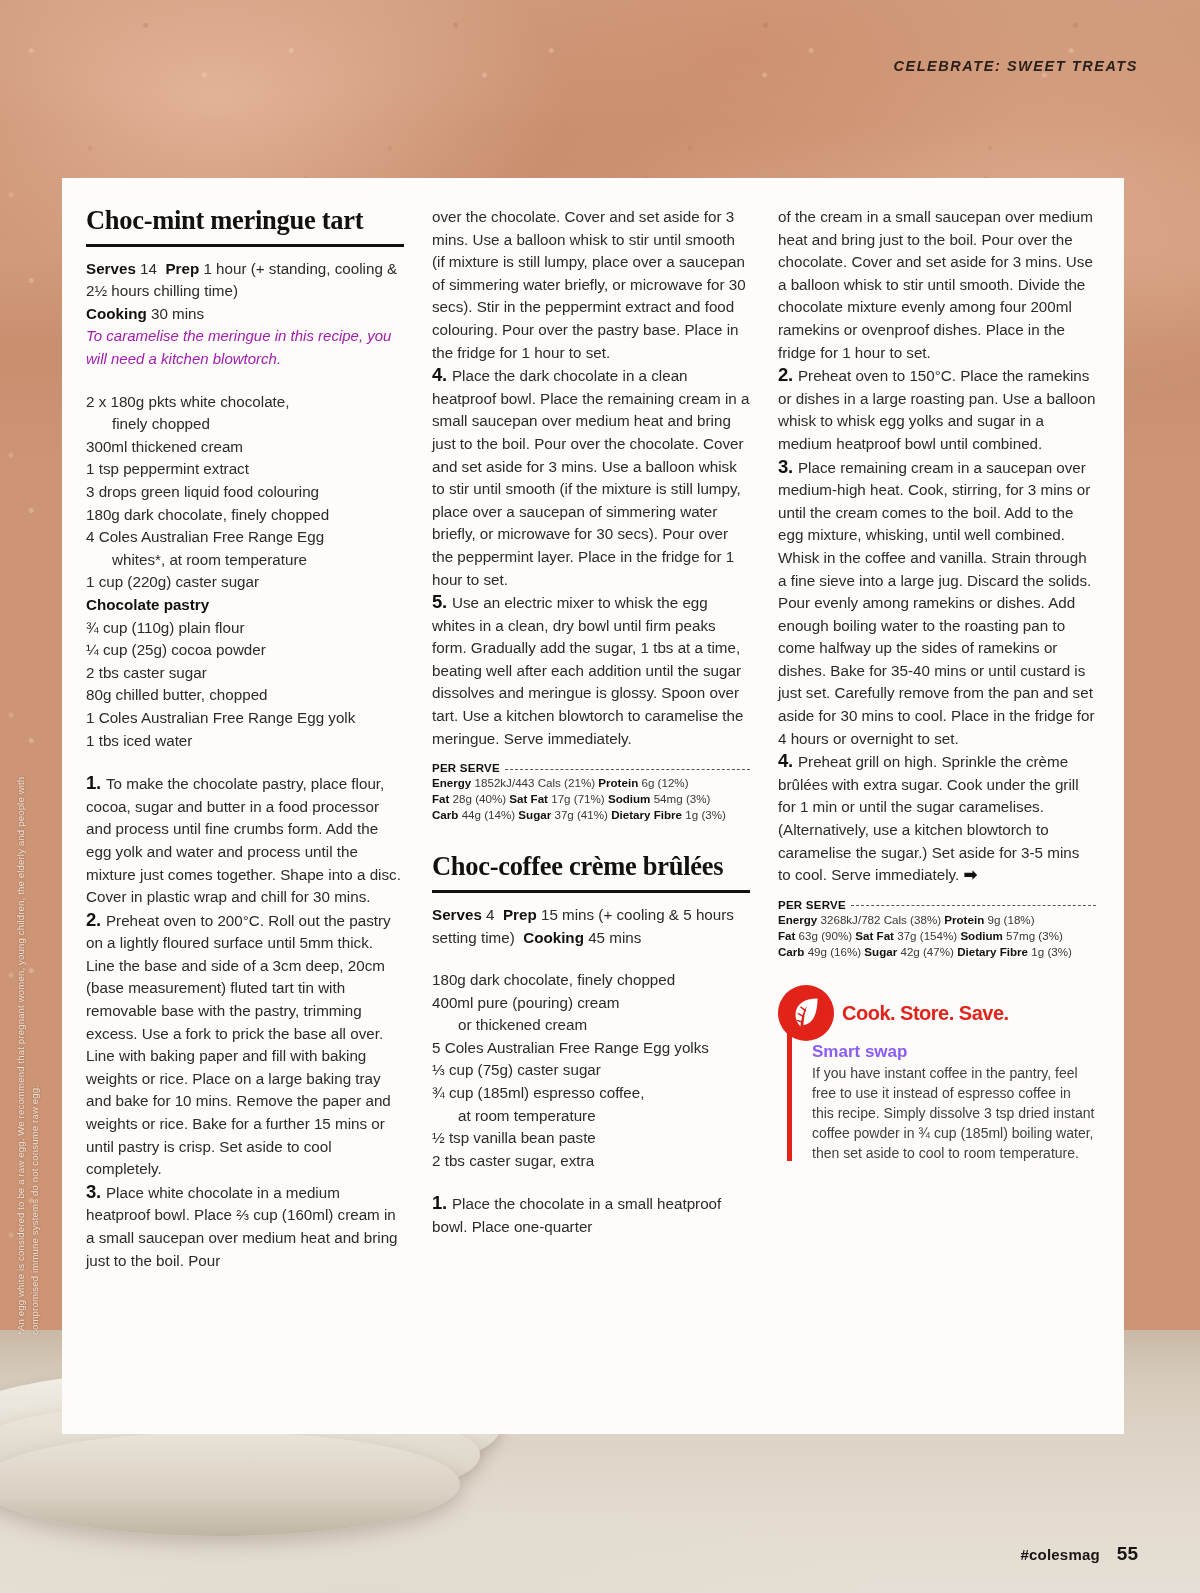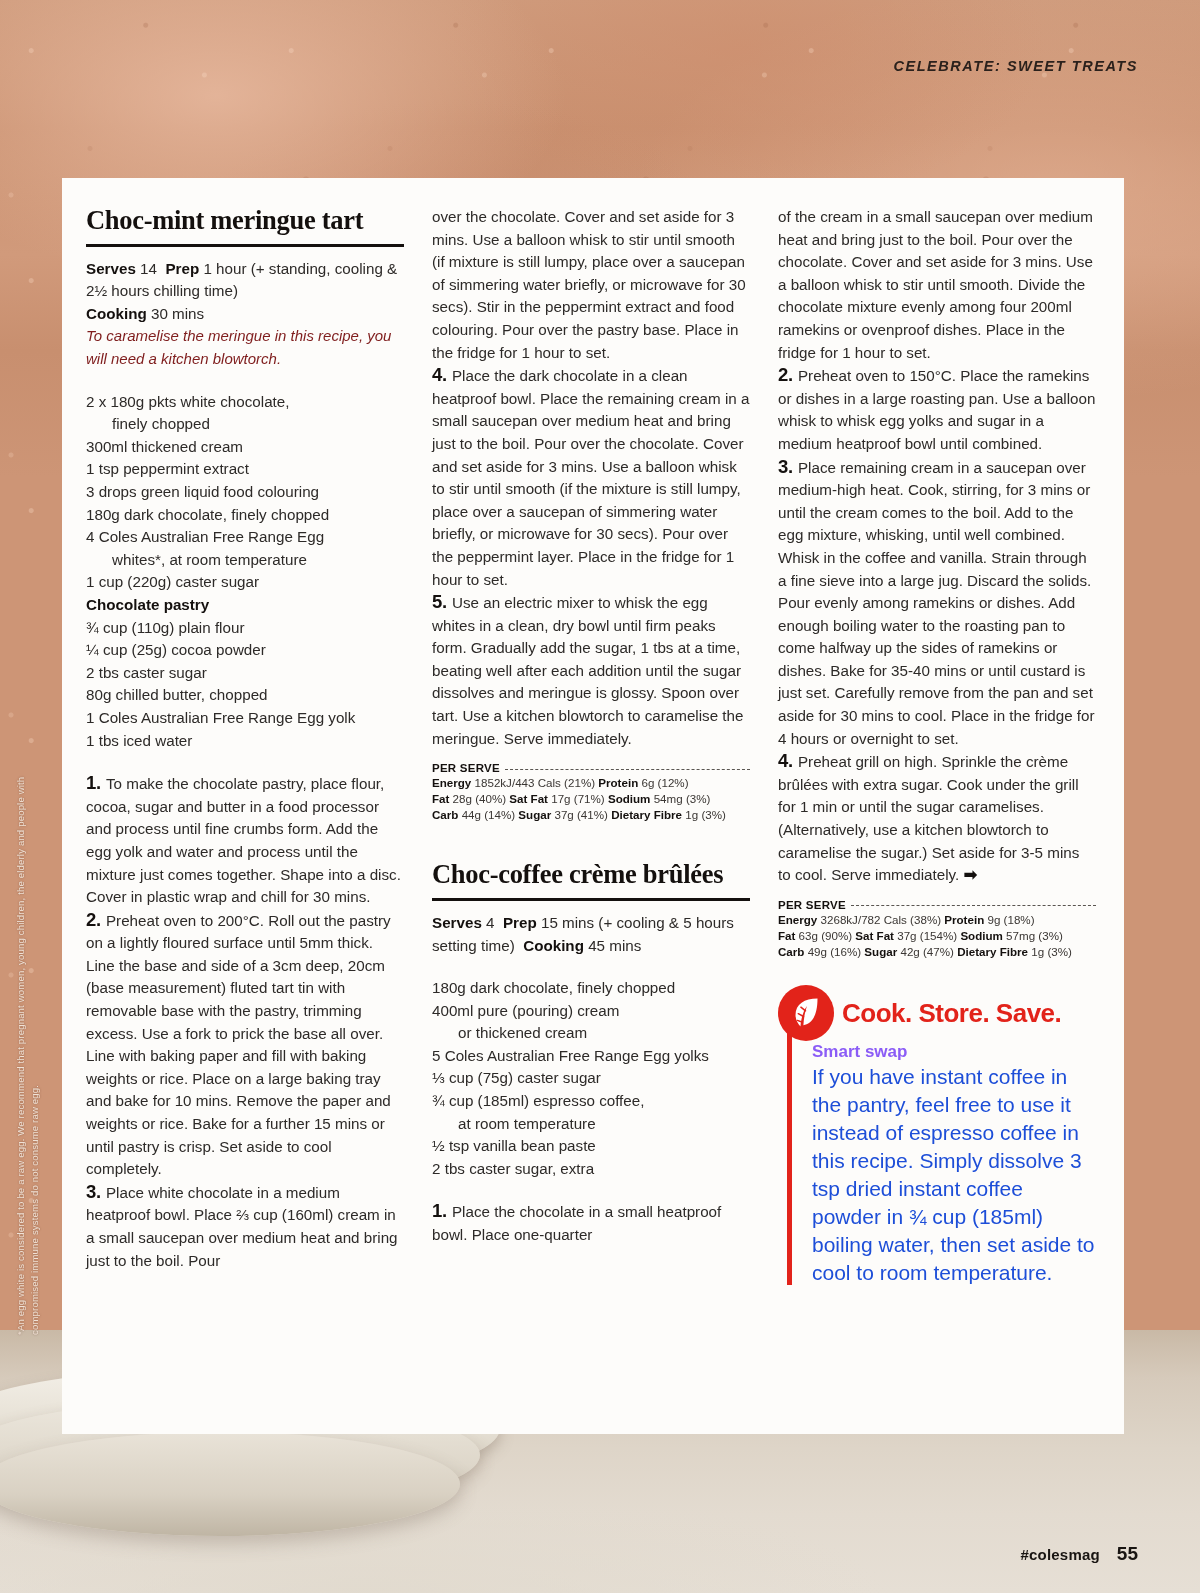--- a/index.html
+++ b/index.html
@@ -139,21 +139,21 @@
   .meta {
     font-size: 15.2px;
     line-height: 22.6px;
     color: #2d2a28;
   }
   .meta b { color: #14100e; font-weight: bold; }
   .meta-italic {
     font-size: 15px;
     line-height: 22.6px;
     font-style: italic;
-    color: #7f1d1d;
+    color: #a21caf;
   }
 
   .ingredients {
     font-size: 15.2px;
     line-height: 22.6px;
     color: #2d2a28;
     margin-top: 20px;
   }
   .ing { text-indent: -13px; padding-left: 13px; }
   .ing.cont { text-indent: 0; padding-left: 26px; }
@@ -220,38 +220,38 @@
     position: absolute;
     left: 0;
     top: 0;
     width: 56px;
     height: 56px;
     border-radius: 50%;
     background: #e2231a;
   }
   .css-badge svg { position: absolute; left: 12px; top: 11px; }
   .css-title {
-    font-size: 26px;
+    font-size: 20px;
     font-weight: bold;
     color: #e2231a;
     letter-spacing: -0.5px;
     line-height: 56px;
     padding-left: 30px;
     white-space: nowrap;
   }
   .css-subtitle {
     font-size: 17px;
     font-weight: bold;
     color: #8b5cf6;
     line-height: 22px;
   }
   .css-body {
-    font-size: 21px;
-    line-height: 28px;
-    color: #1d4ed8;
+    font-size: 14px;
+    line-height: 20px;
+    color: #404040;
   }
 
   
   .footer {
     position: absolute;
     right: 62px;
     bottom: 28px;
     display: flex;
     align-items: baseline;
     gap: 17px;
@@ -329,21 +329,21 @@
       <div class="nutrition">
         <div class="nut-head">
           <span>PER SERVE</span>
           <span class="nut-dashes"></span>
         </div>
         <div class="nut-line" id="r1-nut1"><b>Energy</b><span> 1852kJ/443 Cals (21%) </span><b>Protein</b><span> 6g (12%)</span></div>
         <div class="nut-line" id="r1-nut2"><b>Fat</b><span> 28g (40%) </span><b>Sat Fat</b><span> 17g (71%) </span><b>Sodium</b><span> 54mg (3%)</span></div>
         <div class="nut-line" id="r1-nut3"><b>Carb</b><span> 44g (14%) </span><b>Sugar</b><span> 37g (41%) </span><b>Dietary Fibre</b><span> 1g (3%)</span></div>
       </div>
 
-      <div style="margin-top:38px;">
+      <div style="margin-top:30px;">
         <div class="recipe-title">Choc-coffee crème brûlées</div>
         <div class="title-rule"></div>
         <div class="meta">
           <b>Serves</b>
           <span>4</span>&nbsp;
           <b>Prep</b>
           <span>15 mins (+ cooling &amp; 5 hours setting time)</span>&nbsp;
           <b>Cooking</b>
           <span>45 mins</span>
         </div>

